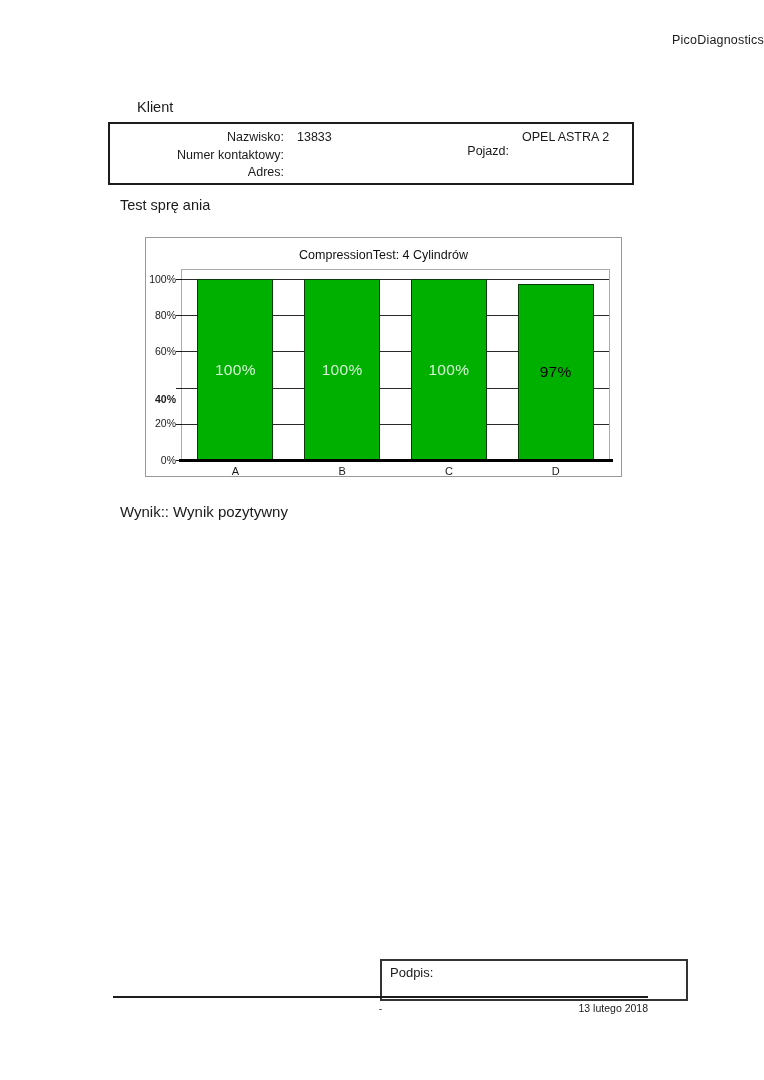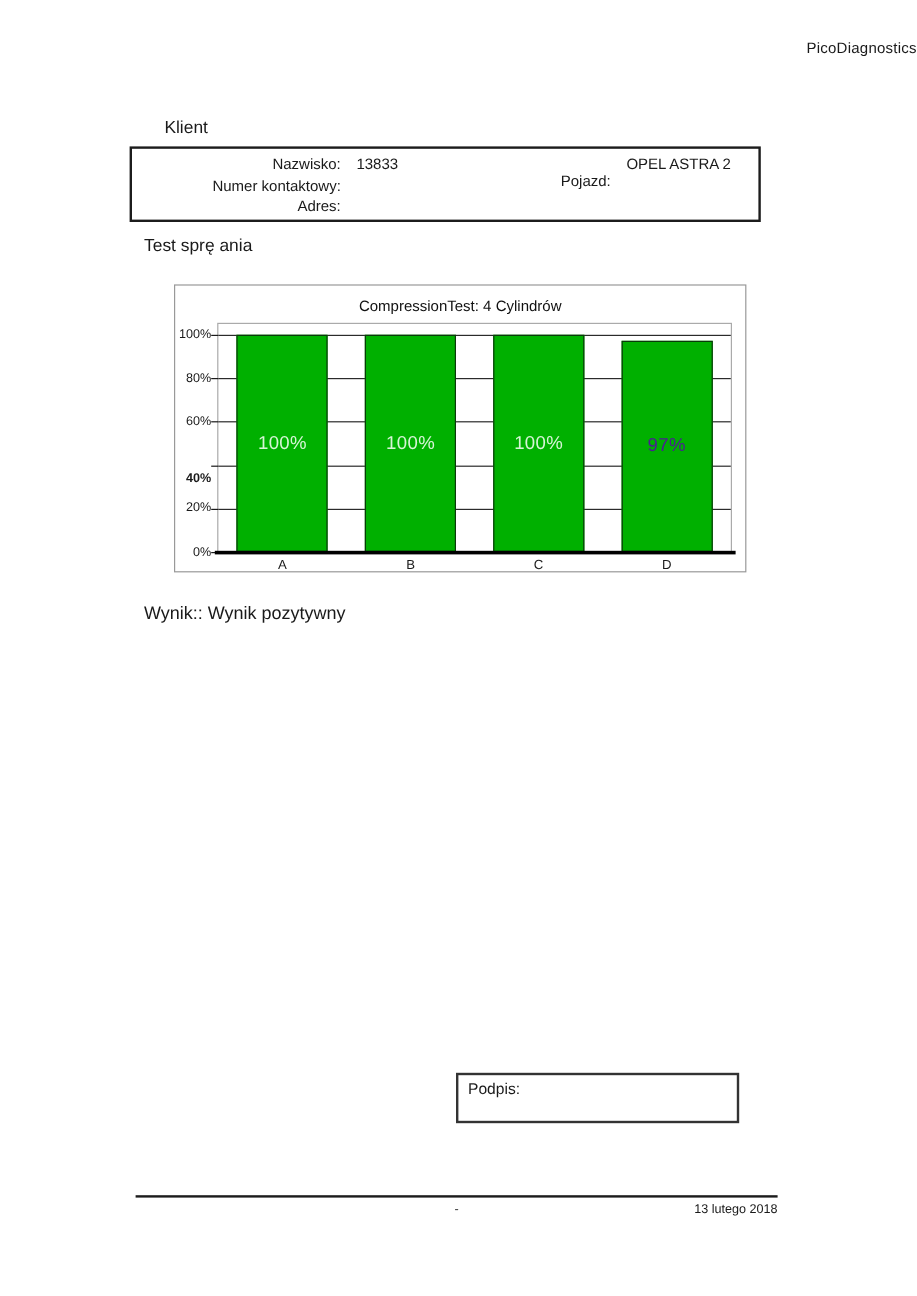--- a/index.html
+++ b/index.html
@@ -65,21 +65,21 @@
   .bar-label { font-size:15.5px; letter-spacing:0.3px; }
   .baseline {
     position:absolute; bottom:-2px; left:-3px; width:calc(100% + 7px);
     height:3px; background:#000; z-index:3;
   }
   .xlabel {
     position:absolute; top:195px; text-align:center; font-size:11px; color:#1a1a1a;
   }
 
   .signature-box {
-    top:894px; left:380px; width:236px; height:42px;
+    top:959px; left:380px; width:308px; height:42px;
     border:2px solid #333; box-sizing:border-box;
   }
   .signature-label { position:absolute; top:4px; left:8px; font-size:13px; }
 
   .footer-rule {
     top:996px; left:113px; width:535px; height:0;
     border-top:2px solid #1c1c1c;
   }
   .footer-center {
     top:1002px; left:113px; width:535px; text-align:center; font-size:10.5px; color:#333;
@@ -147,21 +147,21 @@
       <div class="xlabel" style="left: 0px; width: 106.75px;">A</div>
       <div class="bar" style="left: 122.125px; height: 180.952px; background: rgb(0, 176, 0); border-color: rgb(10, 58, 10);">
         <span class="bar-label" style="color: rgb(214, 245, 214);">100%</span>
       </div>
       <div class="xlabel" style="left: 106.75px; width: 106.75px;">B</div>
       <div class="bar" style="left: 228.875px; height: 180.952px; background: rgb(0, 176, 0); border-color: rgb(10, 58, 10);">
         <span class="bar-label" style="color: rgb(214, 245, 214);">100%</span>
       </div>
       <div class="xlabel" style="left: 213.5px; width: 106.75px;">C</div>
       <div class="bar" style="left: 335.625px; height: 175.524px; background: rgb(0, 176, 0); border-color: rgb(10, 58, 10);">
-        <span class="bar-label" style="color: #4c1d95;">97%</span>
+        <span class="bar-label" style="color: #000000;">97%</span>
       </div>
       <div class="xlabel" style="left: 320.25px; width: 106.75px;">D</div>
     </div>
 </div>
 
 <div class="abs result-line">
   <span>Wynik::</span><span class="val">Wynik pozytywny</span>
 </div>
 
 <div class="abs signature-box">

